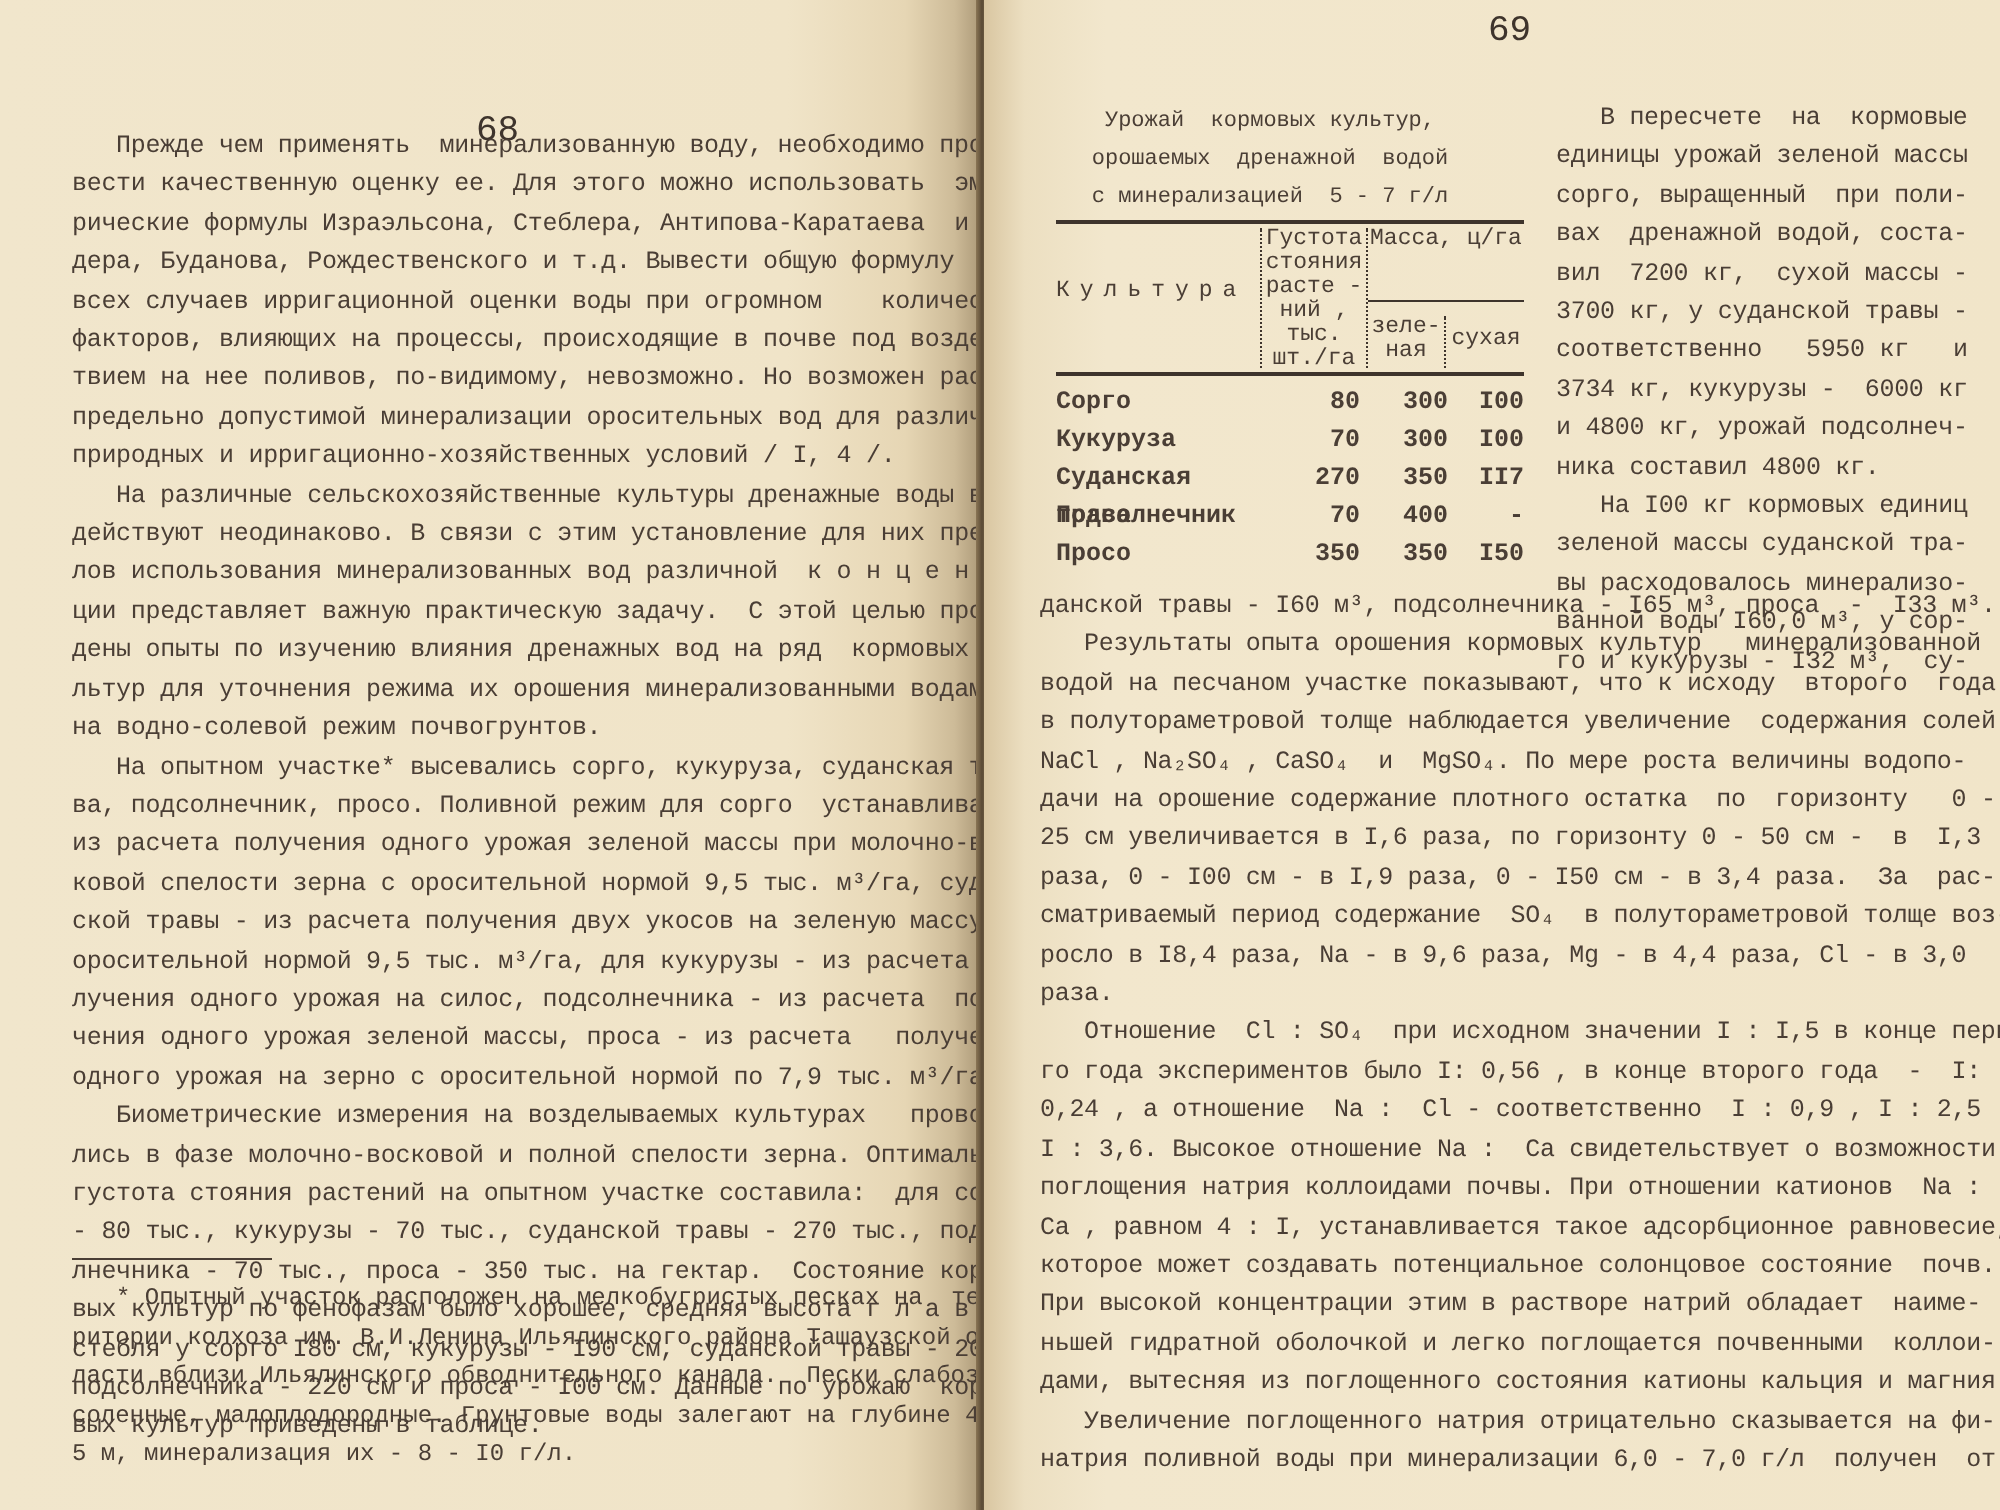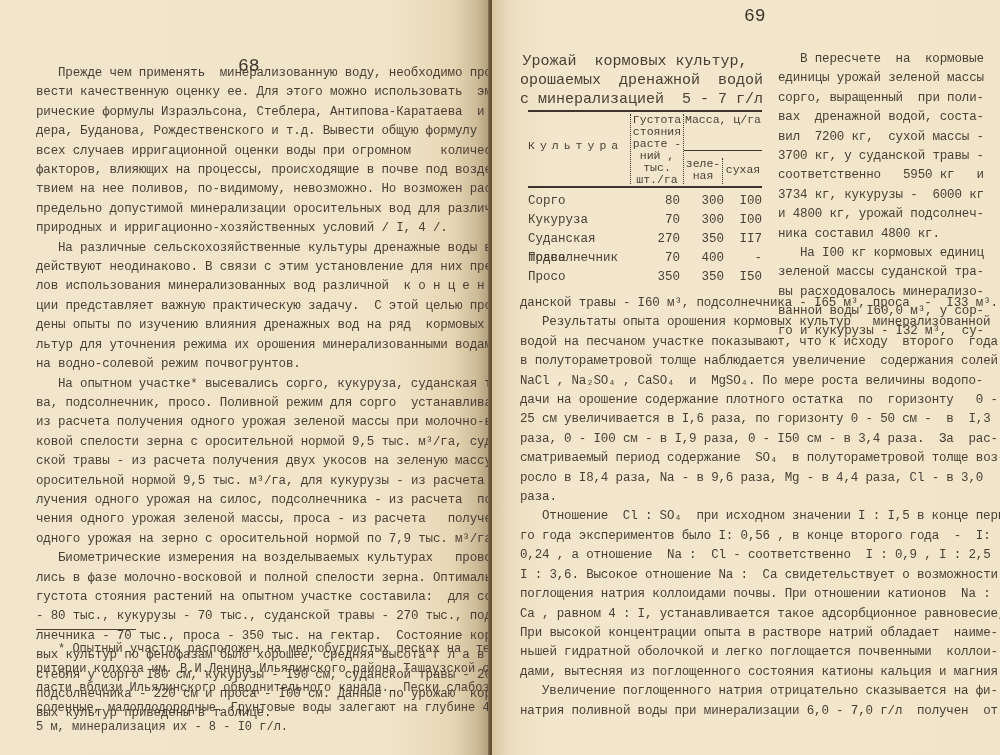--- a/index.html
+++ b/index.html
@@ -22,31 +22,31 @@
     position:absolute; left:488px; top:0; width:6px; height:755px;
     background:linear-gradient(to right, #8a7555, #5a4a35, #8a7555);
   }
   .page-number { position:absolute; font-size:18px; color:#3e342c; }
   .text { position:absolute; font-size:12.5px; line-height:19.4px; letter-spacing:-0.15px; }
   .line { white-space:pre; display:block; }
   .indent { padding-left:22px; }
   .left-text { left:36px; top:64px; width:432px; }
   .fn-rule { position:absolute; left:36px; top:629px; width:100px; border-top:1.5px solid #4a3e35; }
   .footnote { position:absolute; left:36px; top:640px; width:432px; font-size:12px; line-height:19.5px; }
-  .table-caption { position:absolute; left:520px; top:52px; width:230px; text-align:center; font-size:15px; line-height:19px; }
+  .table-caption { position:absolute; left:520px; top:52px; width:230px; text-align:center; font-size:11px; line-height:19px; }
   .table { position:absolute; left:528px; top:110px; width:234px; font-size:12.5px; }
   .t-rule { border-top:2px solid #3e342c; }
   .t-head { position:relative; height:74px; font-size:11.5px; line-height:12px; }
   .t-head .col-culture { position:absolute; left:0; top:28px; letter-spacing:5px; }
   .t-head .col-density { position:absolute; left:102px; top:2px; width:52px; text-align:center; border-left:1px dotted #3e342c; border-right:1px dotted #3e342c; height:70px; }
   .t-head .col-mass { position:absolute; left:156px; top:2px; width:78px; text-align:center; }
   .t-head .mass-rule { position:absolute; left:156px; top:38px; width:78px; border-top:1.5px solid #3e342c; }
   .t-head .col-green { position:absolute; left:156px; top:46px; width:38px; text-align:center; border-right:1px dotted #3e342c; height:26px; }
   .t-head .col-dry { position:absolute; left:196px; top:52px; width:38px; text-align:center; }
-  .t-row { display:flex; height:19px; line-height:19px; }
+  .t-row { display:flex; height:19px; line-height:19px;font-weight:bold; }
   .t-row .c0 { width:112px; }
   .t-row .c1 { width:40px; text-align:right; }
   .t-row .c2 { width:44px; text-align:right; }
   .t-row .c3 { width:38px; text-align:right; }
   .t-body { padding-top:4px; }
   .right-col { left:778px; top:50px; width:196px; }
   .right-text { left:520px; top:294px; width:454px; }
   .page-right .page-number { left:744px; top:6px; }
   .page-left .page-number { left:238px; top:44px;margin-top:12px; }
 </style>
@@ -196,18 +196,19 @@
     <span class="line ">раза, 0 - I00 см - в I,9 раза, 0 - I50 см - в 3,4 раза.  За  рас-</span>
     <span class="line ">сматриваемый период содержание  SO₄  в полутораметровой толще воз-</span>
     <span class="line ">росло в I8,4 раза, Na - в 9,6 раза, Mg - в 4,4 раза, Cl - в 3,0</span>
     <span class="line ">раза.</span>
     <span class="line indent">Отношение  Cl : SO₄  при исходном значении I : I,5 в конце перво-</span>
     <span class="line ">го года экспериментов было I: 0,56 , в конце второго года  -  I:</span>
     <span class="line ">0,24 , а отношение  Na :  Cl - соответственно  I : 0,9 , I : 2,5  и</span>
     <span class="line ">I : 3,6. Высокое отношение Na :  Ca свидетельствует о возможности</span>
     <span class="line ">поглощения натрия коллоидами почвы. При отношении катионов  Na :</span>
     <span class="line ">Ca , равном 4 : I, устанавливается такое адсорбционное равновесие,</span>
-    <span class="line ">При высокой концентрации опыта в растворе натрий обладает  наиме-</span>
+    <span class="line ">которое может создавать потенциальное солонцовое состояние  почв.</span>
+    <span class="line ">При высокой концентрации этим в растворе натрий обладает  наиме-</span>
     <span class="line ">ньшей гидратной оболочкой и легко поглощается почвенными  коллои-</span>
     <span class="line ">дами, вытесняя из поглощенного состояния катионы кальция и магния.</span>
     <span class="line indent">Увеличение поглощенного натрия отрицательно сказывается на фи-</span>
     <span class="line ">натрия поливной воды при минерализации 6,0 - 7,0 г/л  получен  от</span>
   </div>
 
 </body></html>

